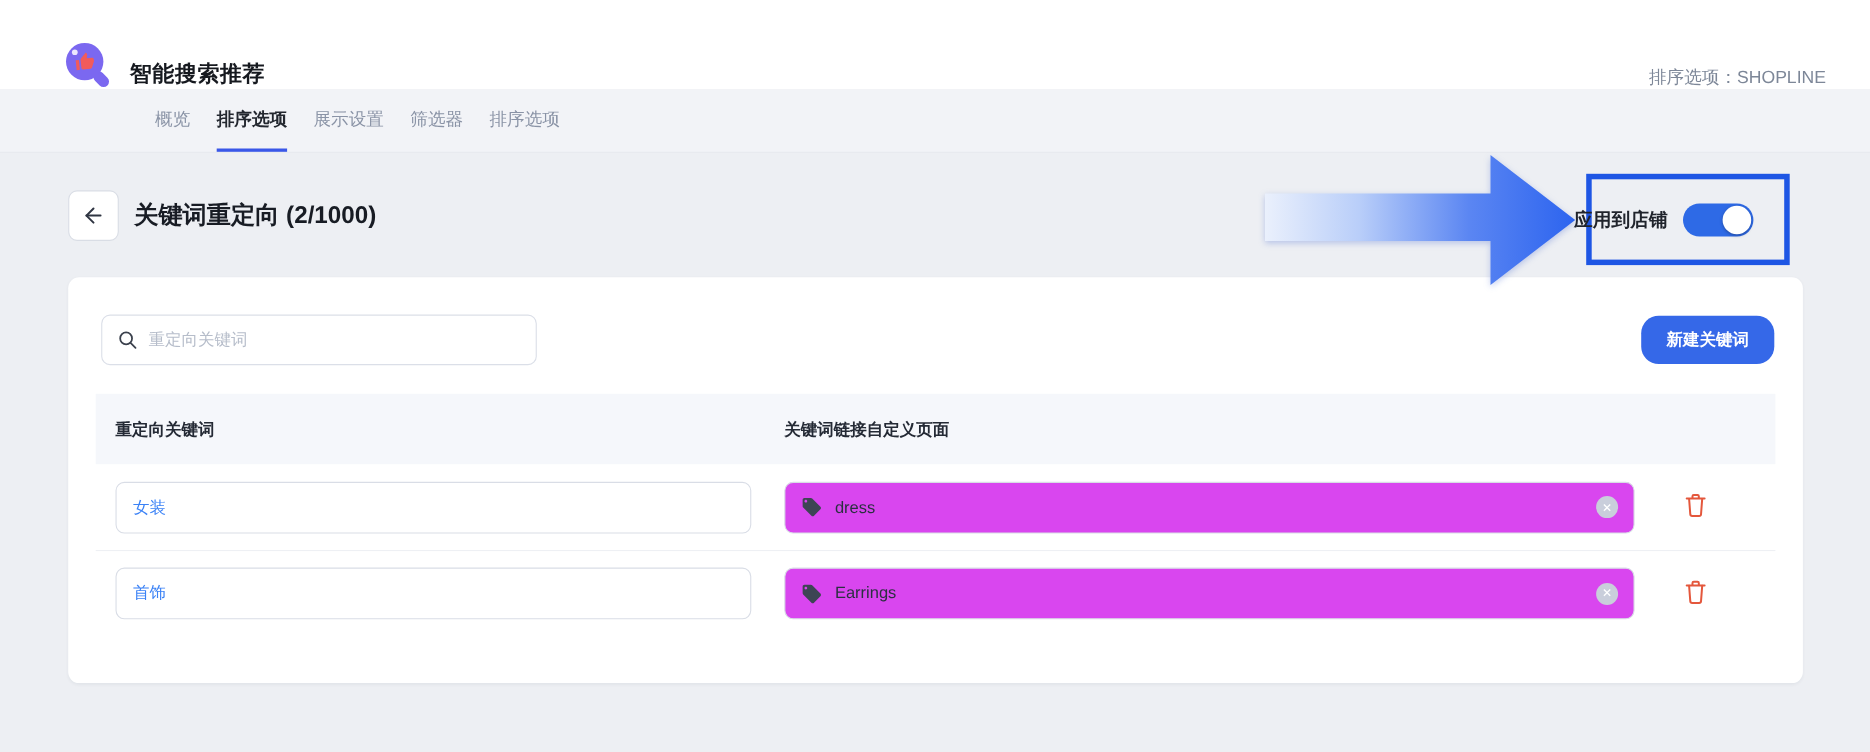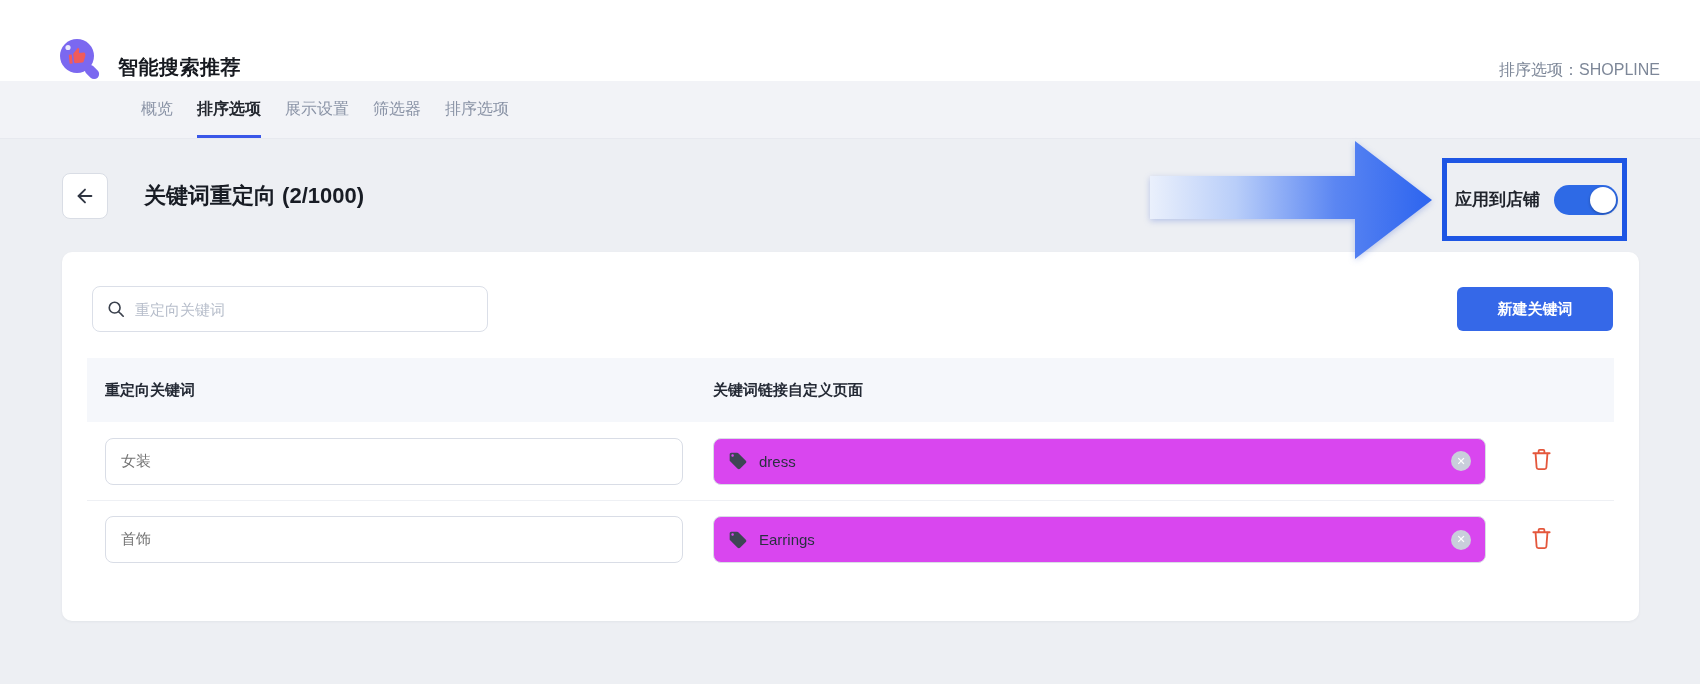--- a/index.html
+++ b/index.html
@@ -14,44 +14,44 @@
   .app-title { font-size:20px; font-weight:bold; color:#16191f; margin-left:16px; letter-spacing:.5px; }
   .dev-label { margin-left:auto; font-size:16px; color:#7d8798; }
   
   .tabbar { height:58px; background:#f2f3f7; border-bottom:1px solid #e7e9ef; display:flex; align-items:stretch; padding-left:141px; gap:24px; }
   .tab { display:flex; align-items:center; font-size:16px; color:#8a93a6; cursor:pointer; border-bottom:3px solid transparent; padding-top:3px; }
   .tab.active { color:#23272f; font-weight:bold; border-bottom-color:#3a57e8; }
   
   .content { position:relative; height:545px; }
   .page-head { display:flex; align-items:center; padding:34px 0 0 62px; }
   .back-btn { width:46px; height:46px; background:#fff; border:1px solid #d9dde5; border-radius:8px; display:flex; align-items:center; justify-content:center; cursor:pointer; }
-  .page-title { margin-left:36px; font-size:22px; font-weight:bold; color:#181c24; }
+  .page-title { margin-left:14px; font-size:22px; font-weight:bold; color:#181c24; }
   
   .arrow-graphic { position:absolute; left:1150px; top:0; width:285px; height:122px; filter:drop-shadow(0 2px 3px rgba(40,80,200,.28)); pointer-events:none; z-index:5; }
   
-  .highlight-box { position:absolute; left:1442px; top:19px; width:185px; height:83px; border:5px solid #1e56e4; display:flex; align-items:center; justify-content:flex-end; padding-right:4px; gap:14px; z-index:4; }
+  .highlight-box { position:absolute; left:1442px; top:19px; width:185px; height:83px; border:5px solid #1e56e4; display:flex; align-items:center; justify-content:flex-end; padding-right:28px; gap:14px; z-index:4; }
   .toggle-label { font-size:17px; font-weight:600; color:#20242c; white-space:nowrap; }
   .toggle { width:64px; height:30px; border-radius:15px; background:#2e6ae6; position:relative; cursor:pointer; flex:0 0 auto; }
   .toggle-knob { position:absolute; right:2px; top:2px; width:26px; height:26px; border-radius:50%; background:#fff; box-shadow:0 1px 3px rgba(0,0,0,.3); }
   
   .card { position:absolute; left:62px; top:113px; width:1577px; height:369px; background:#fff; border-radius:10px; box-shadow:0 1px 3px rgba(20,30,60,.05); padding-top:34px; }
   .card-toolbar { display:flex; align-items:center; padding:0 26px 0 30px; }
   .search-box { width:396px; height:46px; border:1px solid #dbdfe8; border-radius:8px; background:#fff; display:flex; align-items:center; padding:0 14px; gap:10px; }
   .search-input { border:none; outline:none; flex:1; font-size:15px; color:#2a3040; background:transparent; font-family:inherit; }
   .search-input::placeholder { color:#b6bdca; }
-  .new-btn { margin-left:auto; width:156px; height:44px; background:#3568e8; color:#fff; font-size:15px; font-weight:bold; border:none; border-radius:6px; cursor:pointer; font-family:inherit; }
+  .new-btn { margin-left:auto; width:121px; height:44px; background:#3568e8; color:#fff; font-size:15px; font-weight:bold; border:none; border-radius:16px; cursor:pointer; font-family:inherit; }
   
   .tbl { margin:26px 25px 0 25px; }
   .tbl-head { height:64px; background:#f5f7fb; display:flex; align-items:center; padding:0 18px; font-size:15px; font-weight:bold; color:#242a35; }
   .th-keyword { width:608px; }
   .th-page { flex:1; }
   .th-actions { width:110px; }
   .tbl-row { height:78px; display:flex; align-items:center; padding:0 18px; }
   .tbl-row + .tbl-row { border-top:1px solid #eef0f4; }
-  .kw-input { width:578px; height:47px; border:1px solid #d9dde6; border-radius:8px; font-size:15px; color:#737373; padding:0 15px; outline:none; font-family:inherit; }
+  .kw-input { width:578px; height:47px; border:1px solid #d9dde6; border-radius:8px; font-size:15px; color:#3b82f6; padding:0 15px; outline:none; font-family:inherit; }
   .col-gap { width:30px; flex:0 0 auto; }
   .tag-field { flex:1; height:47px; border:1px solid #d9dde6; border-radius:8px; display:flex; align-items:center; padding:0 14px; gap:11px; background:#d946ef; }
   .tag-text { font-size:15px; color:#2a3040; }
   .clear-btn { margin-left:auto; width:20px; height:20px; border-radius:50%; background:#c9cedb; color:#fff; display:flex; align-items:center; justify-content:center; font-size:11px; font-weight:bold; cursor:pointer; }
   .trash-cell { width:110px; display:flex; justify-content:center; }
   .trash-btn { background:none; border:none; cursor:pointer; padding:4px; }
 </style>
 </head>
 <body>
 

